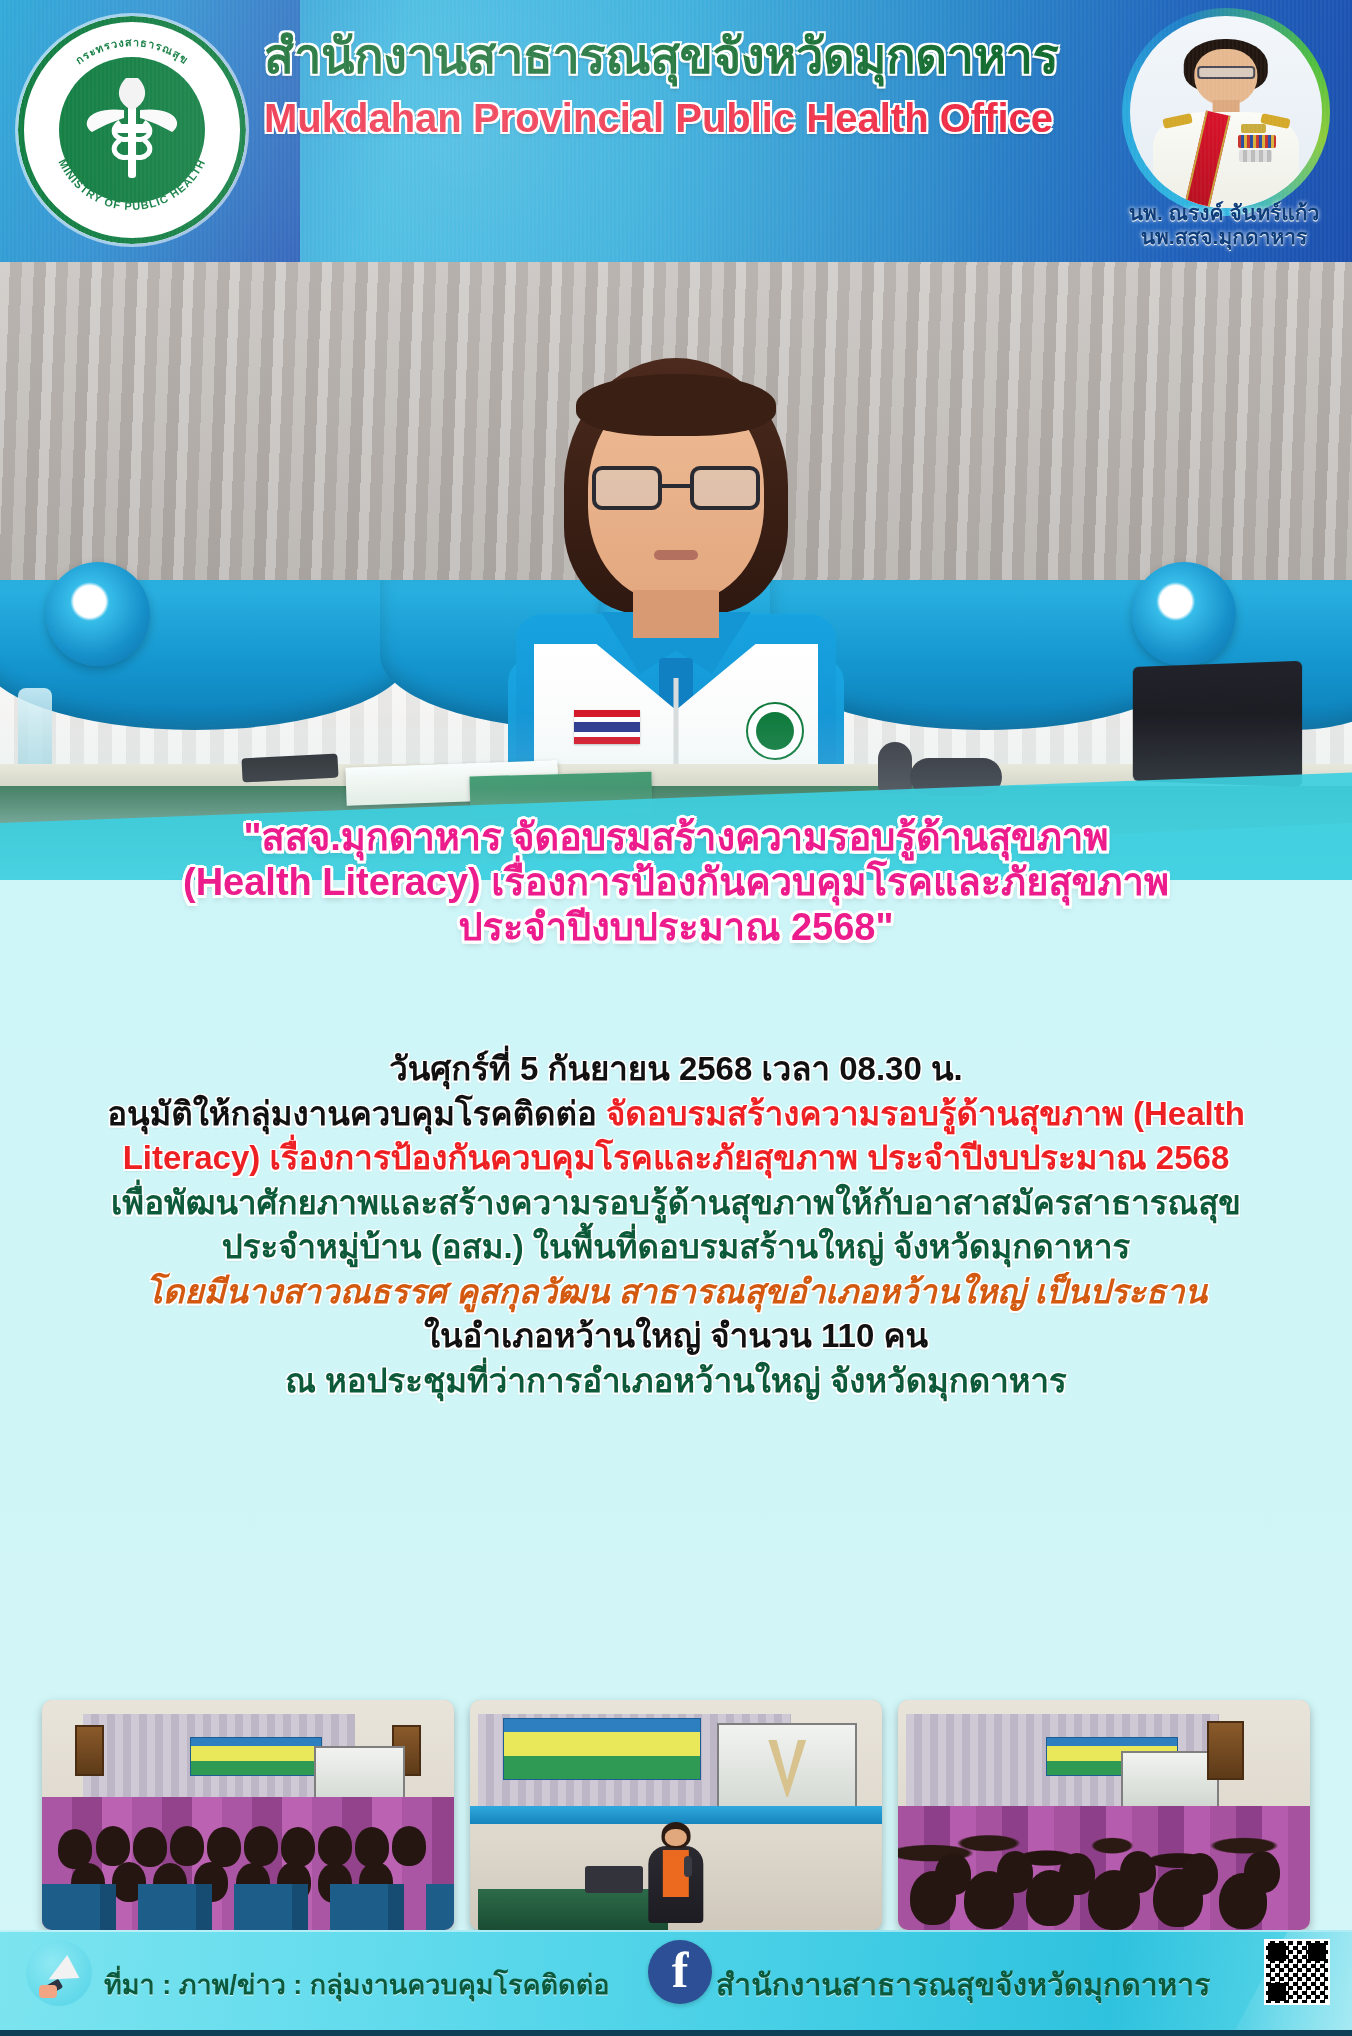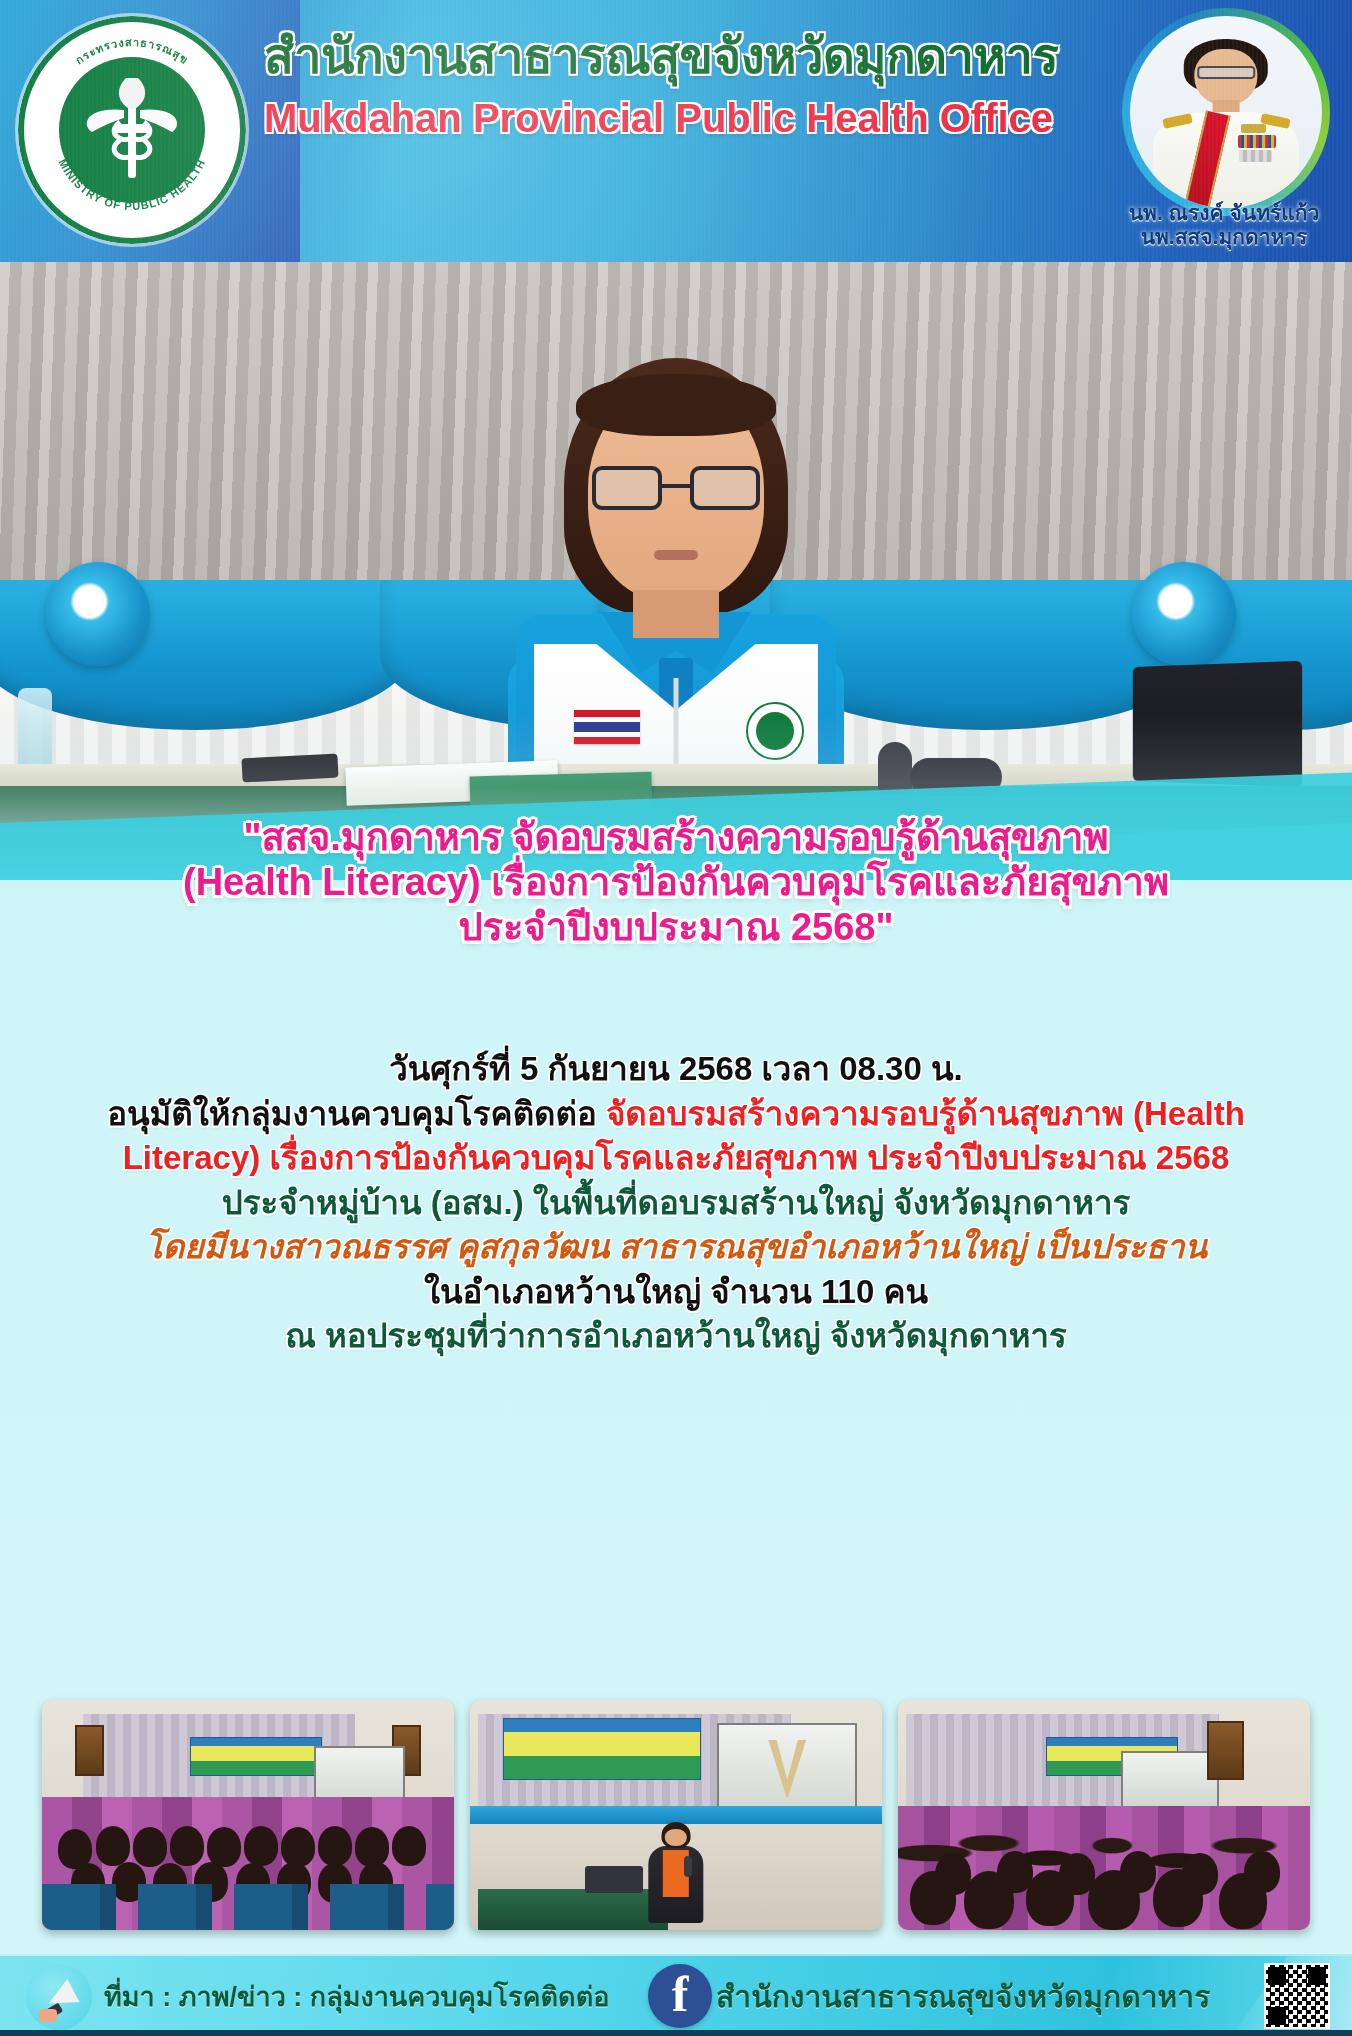--- a/index.html
+++ b/index.html
@@ -372,21 +372,21 @@
     position:absolute; left:2%; bottom:0; width:46%; height:18%;
     background:linear-gradient(180deg,#2c6b49,#1a4c33);
   }
   .t-laptop{
     position:absolute; left:28%; bottom:16%; width:14%; height:12%;
     background:#33333b; border-radius:3px;
   }
 
   
   .footer{
-    position:absolute; left:0; right:0; bottom:0; height:82px;
+    position:absolute; left:0; right:0; bottom:0; height:106px;
     background:linear-gradient(96deg,#7ce4ef 0%,#64dced 26%,#46cfe6 58%,#2fc2de 82%,#5fd9ea 100%);
     display:flex; align-items:center; z-index:10;
     border-top:2px solid rgba(255,255,255,.5);
   }
   .footer::after{
     content:""; position:absolute; left:0; right:0; bottom:0; height:6px;
     background:#0f3f57;
   }
   .megaphone{
     position:absolute; left:26px; top:8px; width:66px; height:66px; border-radius:50%;
@@ -551,20 +551,21 @@
   <div class="title-block">
     <div class="title-line">"สสจ.มุกดาหาร จัดอบรมสร้างความรอบรู้ด้านสุขภาพ</div>
     <div class="title-line">(Health Literacy) เรื่องการป้องกันควบคุมโรคและภัยสุขภาพ</div>
     <div class="title-line">ประจำปีงบประมาณ 2568"</div>
   </div>
 
   <div class="body-text">
     <div class="bline c-black">วันศุกร์ที่ 5 กันยายน 2568 เวลา 08.30 น.</div>
     <div class="bline"><span class="c-black">อนุมัติให้กลุ่มงานควบคุมโรคติดต่อ </span><span class="c-red">จัดอบรมสร้างความรอบรู้ด้านสุขภาพ (Health</span></div>
     <div class="bline c-red">Literacy) เรื่องการป้องกันควบคุมโรคและภัยสุขภาพ ประจำปีงบประมาณ 2568</div>
+    <div class="bline c-green">เพื่อพัฒนาศักยภาพและสร้างความรอบรู้ด้านสุขภาพให้กับอาสาสมัครสาธารณสุข</div>
     <div class="bline c-green">ประจำหมู่บ้าน (อสม.) ในพื้นที่ดอบรมสร้านใหญ่ จังหวัดมุกดาหาร</div>
     <div class="bline c-orange">โดยมีนางสาวณธรรศ คูสกุลวัฒน สาธารณสุขอำเภอหว้านใหญ่ เป็นประธาน</div>
     <div class="bline c-black">ในอำเภอหว้านใหญ่ จำนวน 110 คน</div>
     <div class="bline c-green">ณ หอประชุมที่ว่าการอำเภอหว้านใหญ่ จังหวัดมุกดาหาร</div>
   </div>
 
   <div class="thumbs">
 
     <div class="thumb">
       <div class="t-wall"></div>

